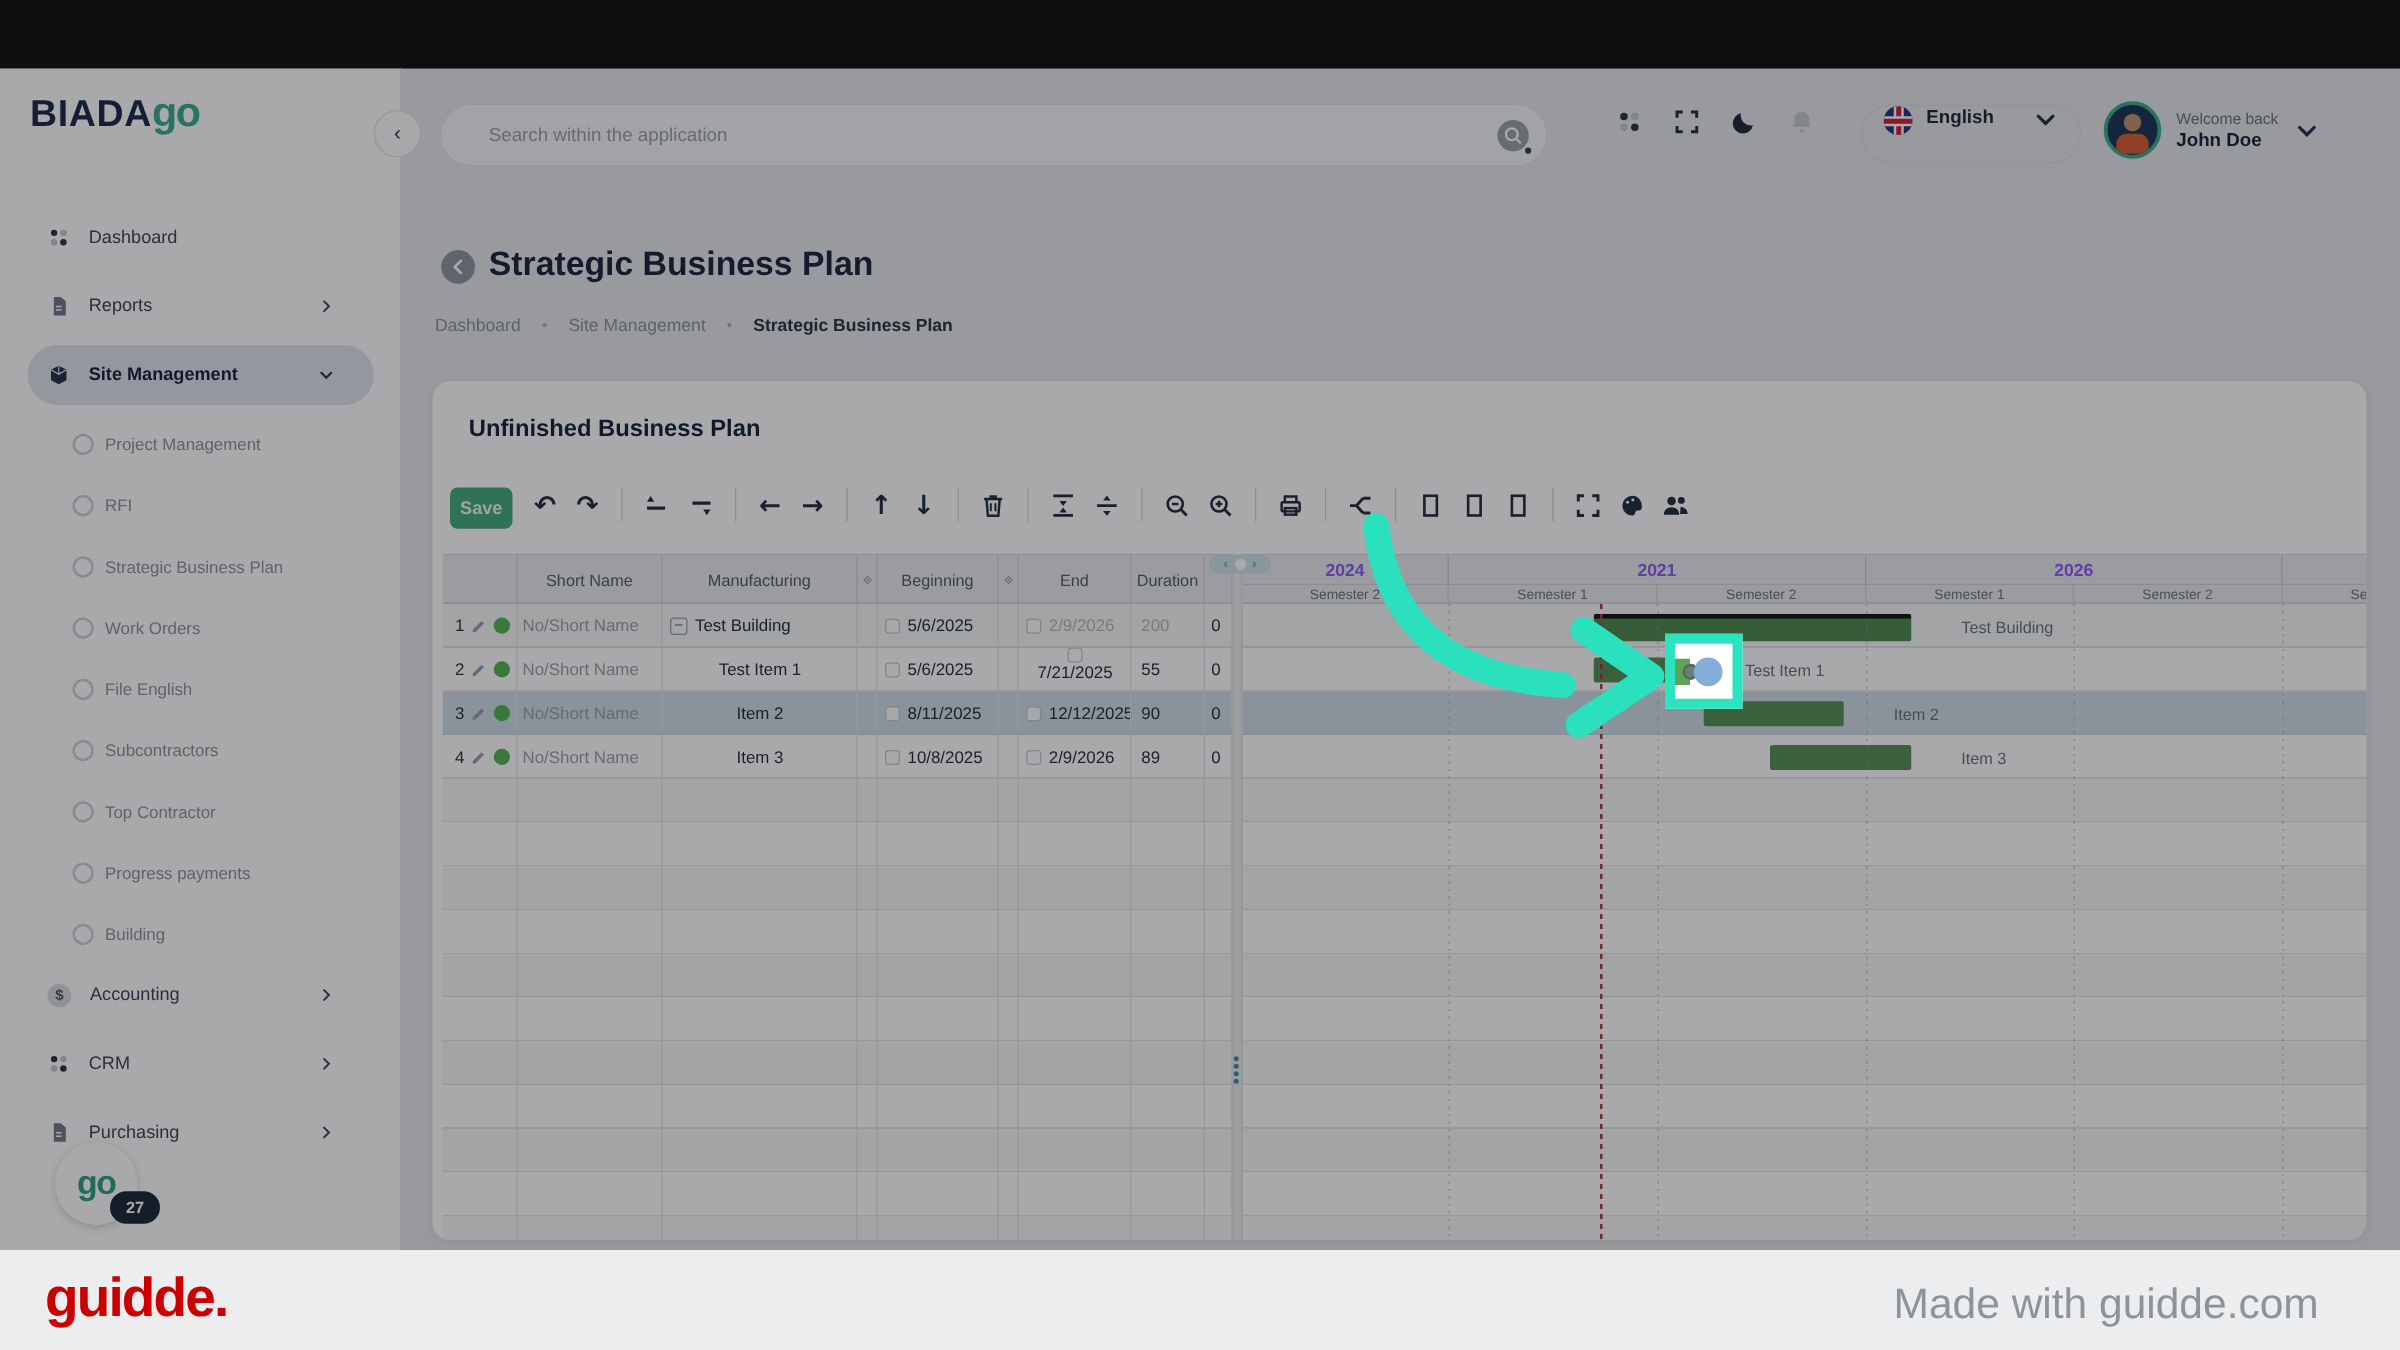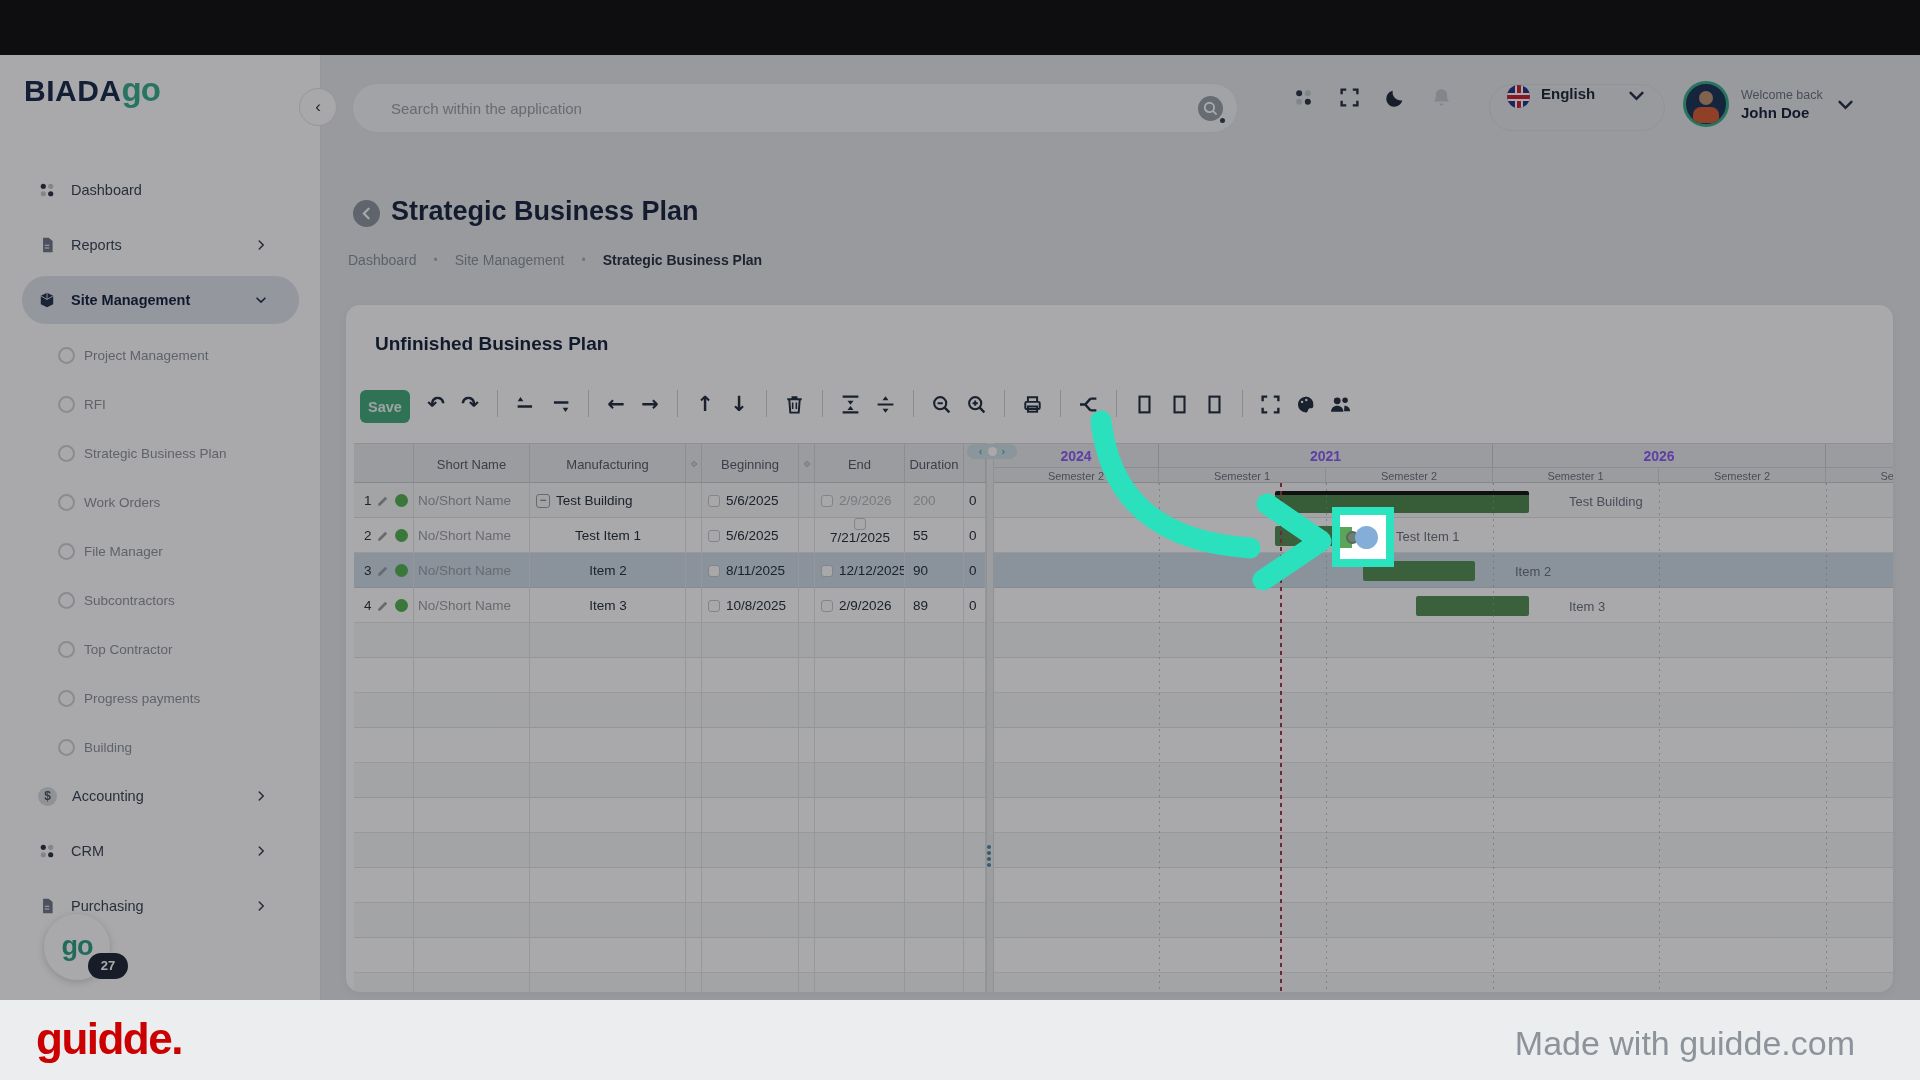--- a/index.html
+++ b/index.html
@@ -203,21 +203,21 @@
         <div class="nav-item sub">
           <span class="sub-circle"></span>
           <span class="nlabel">Strategic Business Plan</span>
         </div>
         <div class="nav-item sub">
           <span class="sub-circle"></span>
           <span class="nlabel">Work Orders</span>
         </div>
         <div class="nav-item sub">
           <span class="sub-circle"></span>
-          <span class="nlabel">File Manager</span>
+          <span class="nlabel">File English</span>
         </div>
         <div class="nav-item sub">
           <span class="sub-circle"></span>
           <span class="nlabel">Subcontractors</span>
         </div>
         <div class="nav-item sub">
           <span class="sub-circle"></span>
           <span class="nlabel">Top Contractor</span>
         </div>
         <div class="nav-item sub">

